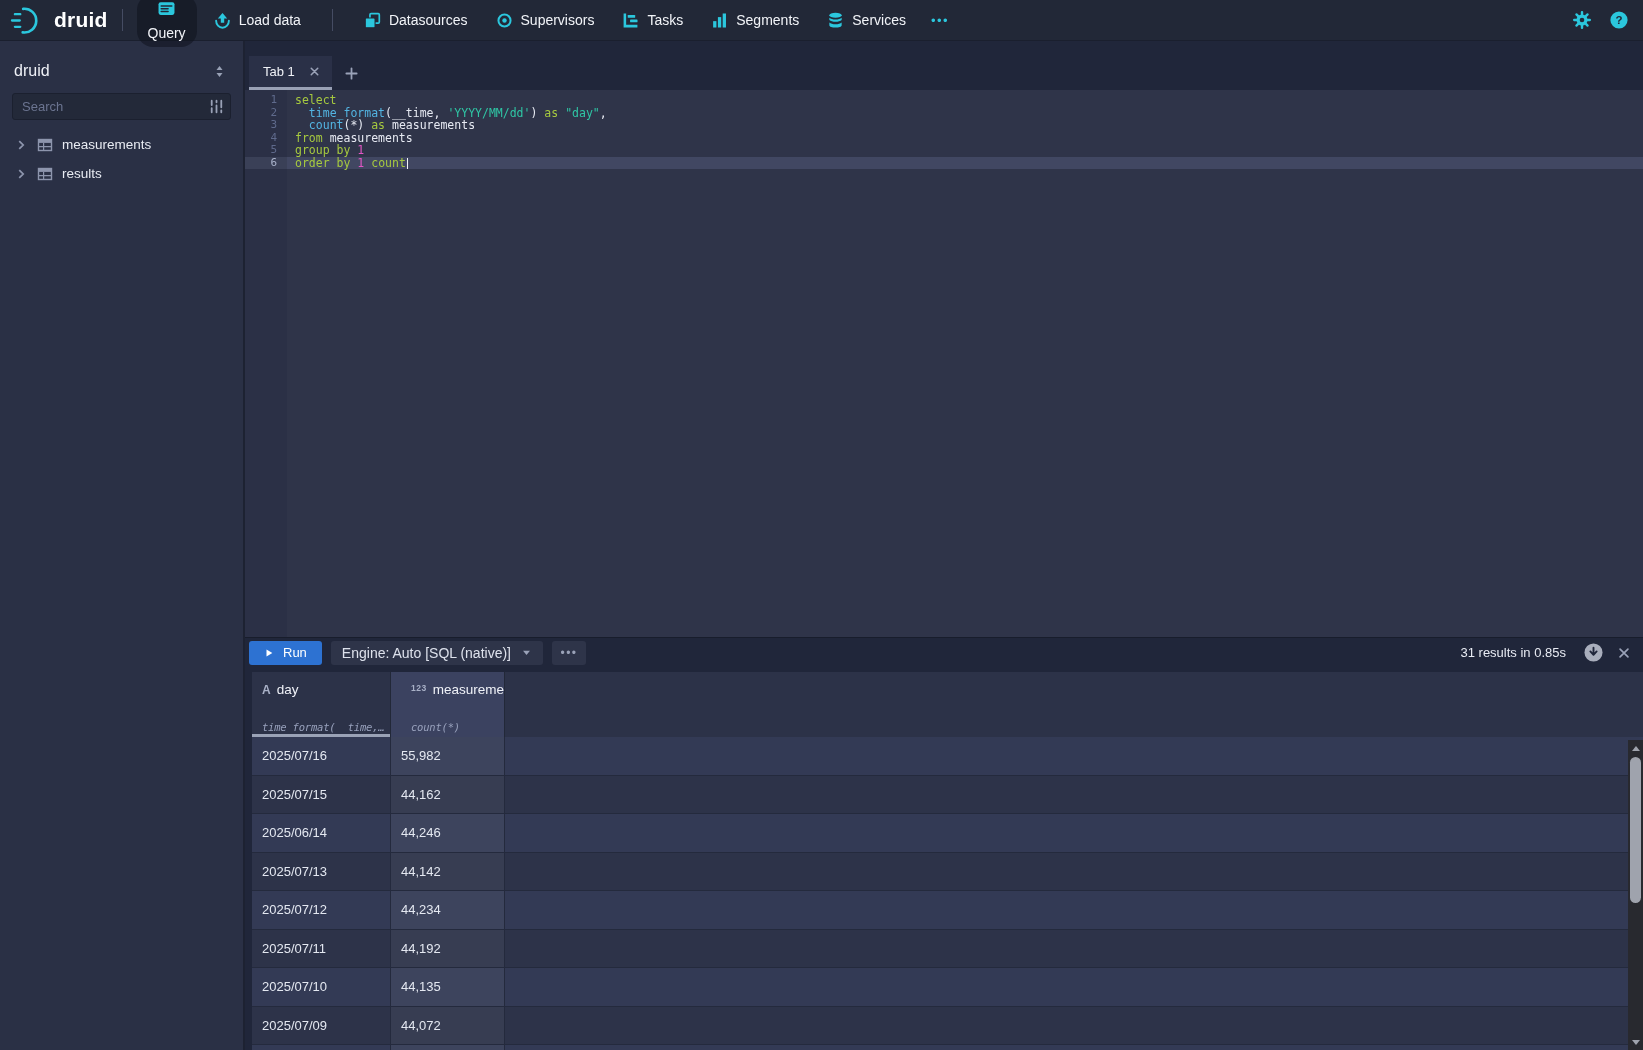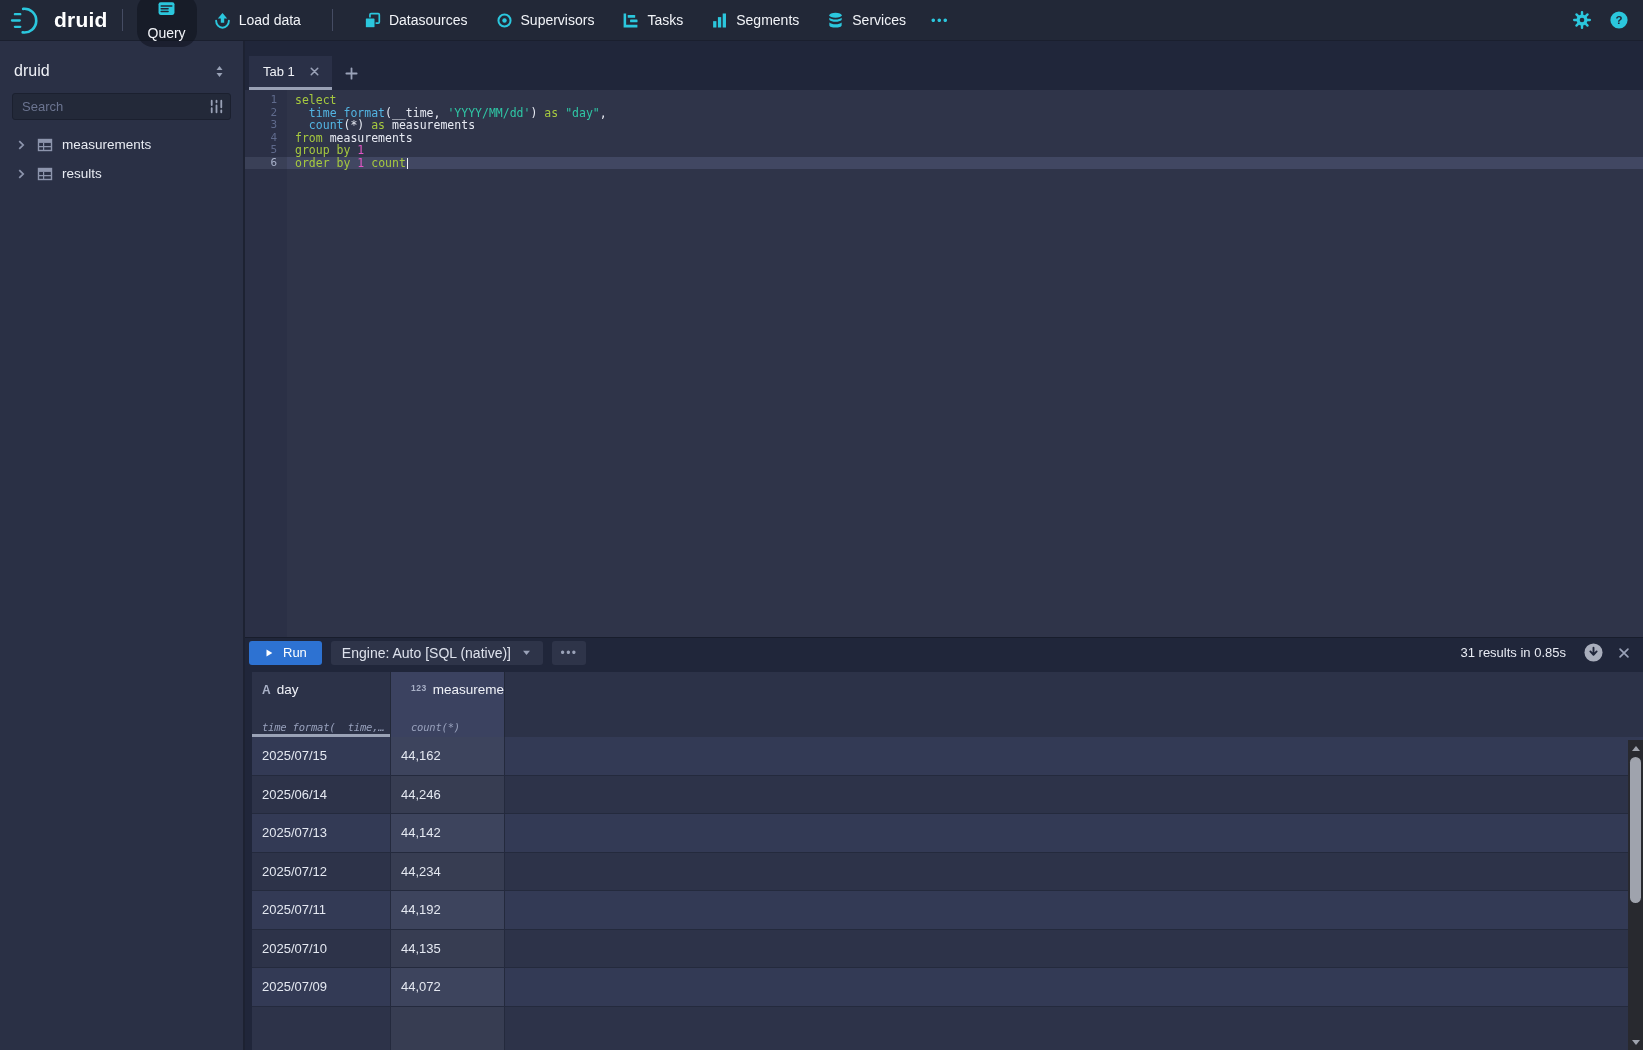--- a/index.html
+++ b/index.html
@@ -354,20 +354,24 @@
         <div class="th c2">
           <div class="th-title">
             <span class="ty-123">123</span>
             <span>measureme...</span>
           </div>
           <div class="th-sub">count(*)</div>
         </div>
       </div>
       <div class="rt-body">
         <div class="rt-row">
+          <div class="td c1">2025/07/16</div>
+          <div class="td c2">55,982</div>
+        </div>
+        <div class="rt-row">
           <div class="td c1">2025/07/15</div>
           <div class="td c2">44,162</div>
         </div>
         <div class="rt-row">
           <div class="td c1">2025/06/14</div>
           <div class="td c2">44,246</div>
         </div>
         <div class="rt-row">
           <div class="td c1">2025/07/13</div>
           <div class="td c2">44,142</div>

